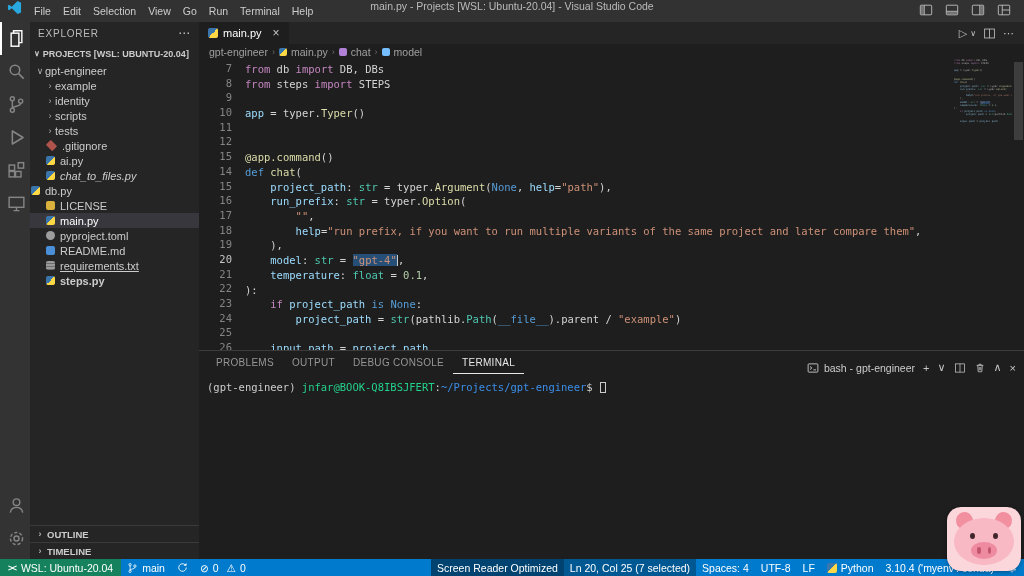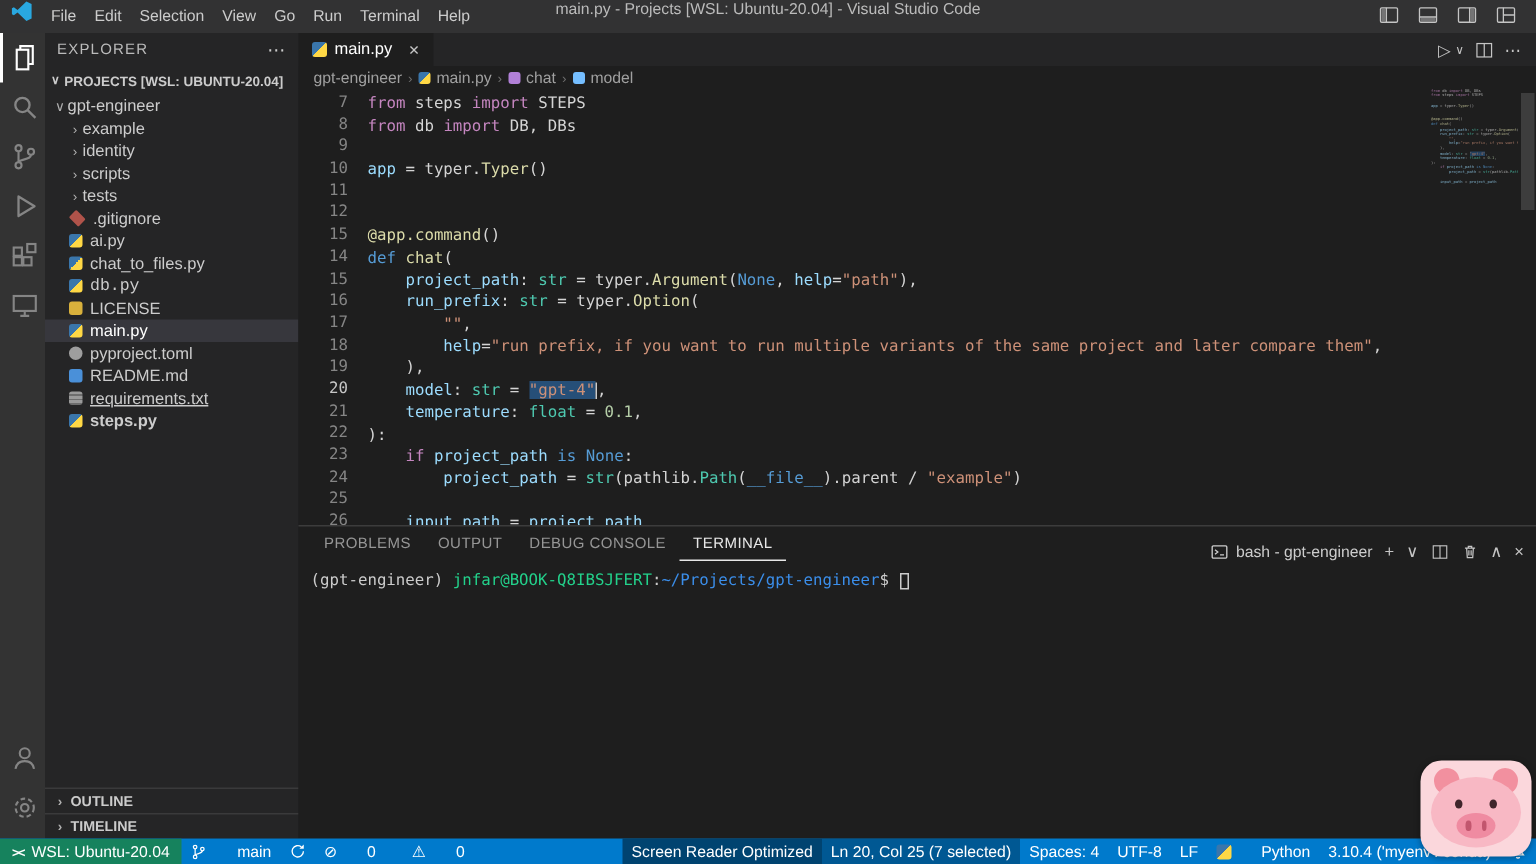--- a/index.html
+++ b/index.html
@@ -85,21 +85,21 @@
   .ptab.active{color:#e7e7e7;border-bottom:1px solid #e7e7e7}
   .panel-right{margin-left:auto;display:flex;align-items:center;gap:8px;color:#c5c5c5;font-size:11px}
   .shell-label{display:flex;align-items:center;gap:5px;font-size:10.5px;color:#cccccc}
   .p-ic{display:flex;align-items:center;font-size:11px}
   .terminal{flex:1;padding:6px 0 0 8px;font:10.5px/14px "DejaVu Sans Mono",monospace;color:#cccccc}
   .t-fg{color:#cccccc}.t-green{color:#23d18b}.t-blue{color:#3b8eea}
   .t-cursor{display:inline-block;width:6px;height:11px;border:1px solid #cccccc;vertical-align:text-bottom;margin-left:1px}
 
   
   .statusbar{height:17px;flex:0 0 17px;background:#007acc;display:flex;align-items:center;font-size:10.5px;color:#ffffff;overflow:hidden}
-  .sseg{display:flex;align-items:center;gap:20px;padding:0 6px;height:100%;white-space:nowrap}
+  .sseg{display:flex;align-items:center;gap:4px;padding:0 6px;height:100%;white-space:nowrap}
   .sseg.remote{background:#16825d;padding:0 8px;gap:5px}
   .remote-icon{font-size:8.5px;font-weight:bold;letter-spacing:-1px}
   .chip-dark{background:rgba(0,0,0,.45)}
   .chip-mid{background:rgba(0,0,0,.28)}
   .s-spacer{flex:1}
   .warn-gap{margin-left:4px}
 
   
   .pig{position:absolute;right:3px;bottom:5px;width:74px;height:64px;background:#fbd7dc;border-radius:14px;z-index:60;box-shadow:0 1px 4px rgba(0,0,0,.35)}
   .pig .ear{position:absolute;top:5px;width:17px;height:17px;background:#f2909f;border-radius:50% 50% 45% 45%}
@@ -274,25 +274,25 @@
             <span class="tree-label">tests</span>
           </div>
           <div class="tree-row" style="padding-left: 15px;">
             <span class="file-icon icon-git"></span>
             <span class="tree-label">.gitignore</span>
           </div>
           <div class="tree-row" style="padding-left: 15px;">
             <span class="file-icon icon-py"></span>
             <span class="tree-label">ai.py</span>
           </div>
-          <div class="tree-row" style="padding-left: 15px;">
+          <div class="tree-row" style="padding-left: 15px; font-style: italic;">
             <span class="file-icon icon-py"></span>
             <span class="tree-label">chat_to_files.py</span>
           </div>
-          <div class="tree-row" style="padding-left: 15px; font-family: Liberation Mono, monospace;">
+          <div class="tree-row" style="">
             <span class="file-icon icon-py"></span>
             <span class="tree-label">db.py</span>
           </div>
           <div class="tree-row" style="padding-left: 15px;">
             <span class="file-icon icon-license"></span>
             <span class="tree-label">LICENSE</span>
           </div>
           <div class="tree-row selected" style="padding-left: 15px;">
             <span class="file-icon icon-py"></span>
             <span class="tree-label">main.py</span>
@@ -387,22 +387,22 @@
             <div class="ln">19</div>
             <div class="ln ln-active">20</div>
             <div class="ln">21</div>
             <div class="ln">22</div>
             <div class="ln">23</div>
             <div class="ln">24</div>
             <div class="ln">25</div>
             <div class="ln">26</div>
           </div>
         <div class="code" id="code-lines">
+            <div class="code-line"><span class="c-kw">from</span><span class="c-fg"> db </span><span class="c-kw">import</span><span class="c-fg"> DB, DBs</span></div>
             <div class="code-line"><span class="c-kw">from</span><span class="c-fg"> steps </span><span class="c-kw">import</span><span class="c-fg"> STEPS</span></div>
-            <div class="code-line"><span class="c-kw">from</span><span class="c-fg"> db </span><span class="c-kw">import</span><span class="c-fg"> DB, DBs</span></div>
             <div class="code-line"></div>
             <div class="code-line"><span class="c-vr">app</span><span class="c-fg"> = typer.</span><span class="c-fn">Typer</span><span class="c-fg">()</span></div>
             <div class="code-line"></div>
             <div class="code-line"></div>
             <div class="code-line"><span class="c-fn">@app.command</span><span class="c-fg">()</span></div>
             <div class="code-line"><span class="c-df">def </span><span class="c-fn">chat</span><span class="c-fg">(</span></div>
             <div class="code-line"><span class="c-fg">    </span><span class="c-vr">project_path</span><span class="c-fg">: </span><span class="c-ty">str</span><span class="c-fg"> = typer.</span><span class="c-fn">Argument</span><span class="c-fg">(</span><span class="c-df">None</span><span class="c-fg">, </span><span class="c-vr">help</span><span class="c-fg">=</span><span class="c-st">"path"</span><span class="c-fg">),</span></div>
             <div class="code-line"><span class="c-fg">    </span><span class="c-vr">run_prefix</span><span class="c-fg">: </span><span class="c-ty">str</span><span class="c-fg"> = typer.</span><span class="c-fn">Option</span><span class="c-fg">(</span></div>
             <div class="code-line"><span class="c-fg">        </span><span class="c-st">""</span><span class="c-fg">,</span></div>
             <div class="code-line"><span class="c-fg">        </span><span class="c-vr">help</span><span class="c-fg">=</span><span class="c-st">"run prefix, if you want to run multiple variants of the same project and later compare them"</span><span class="c-fg">,</span></div>

